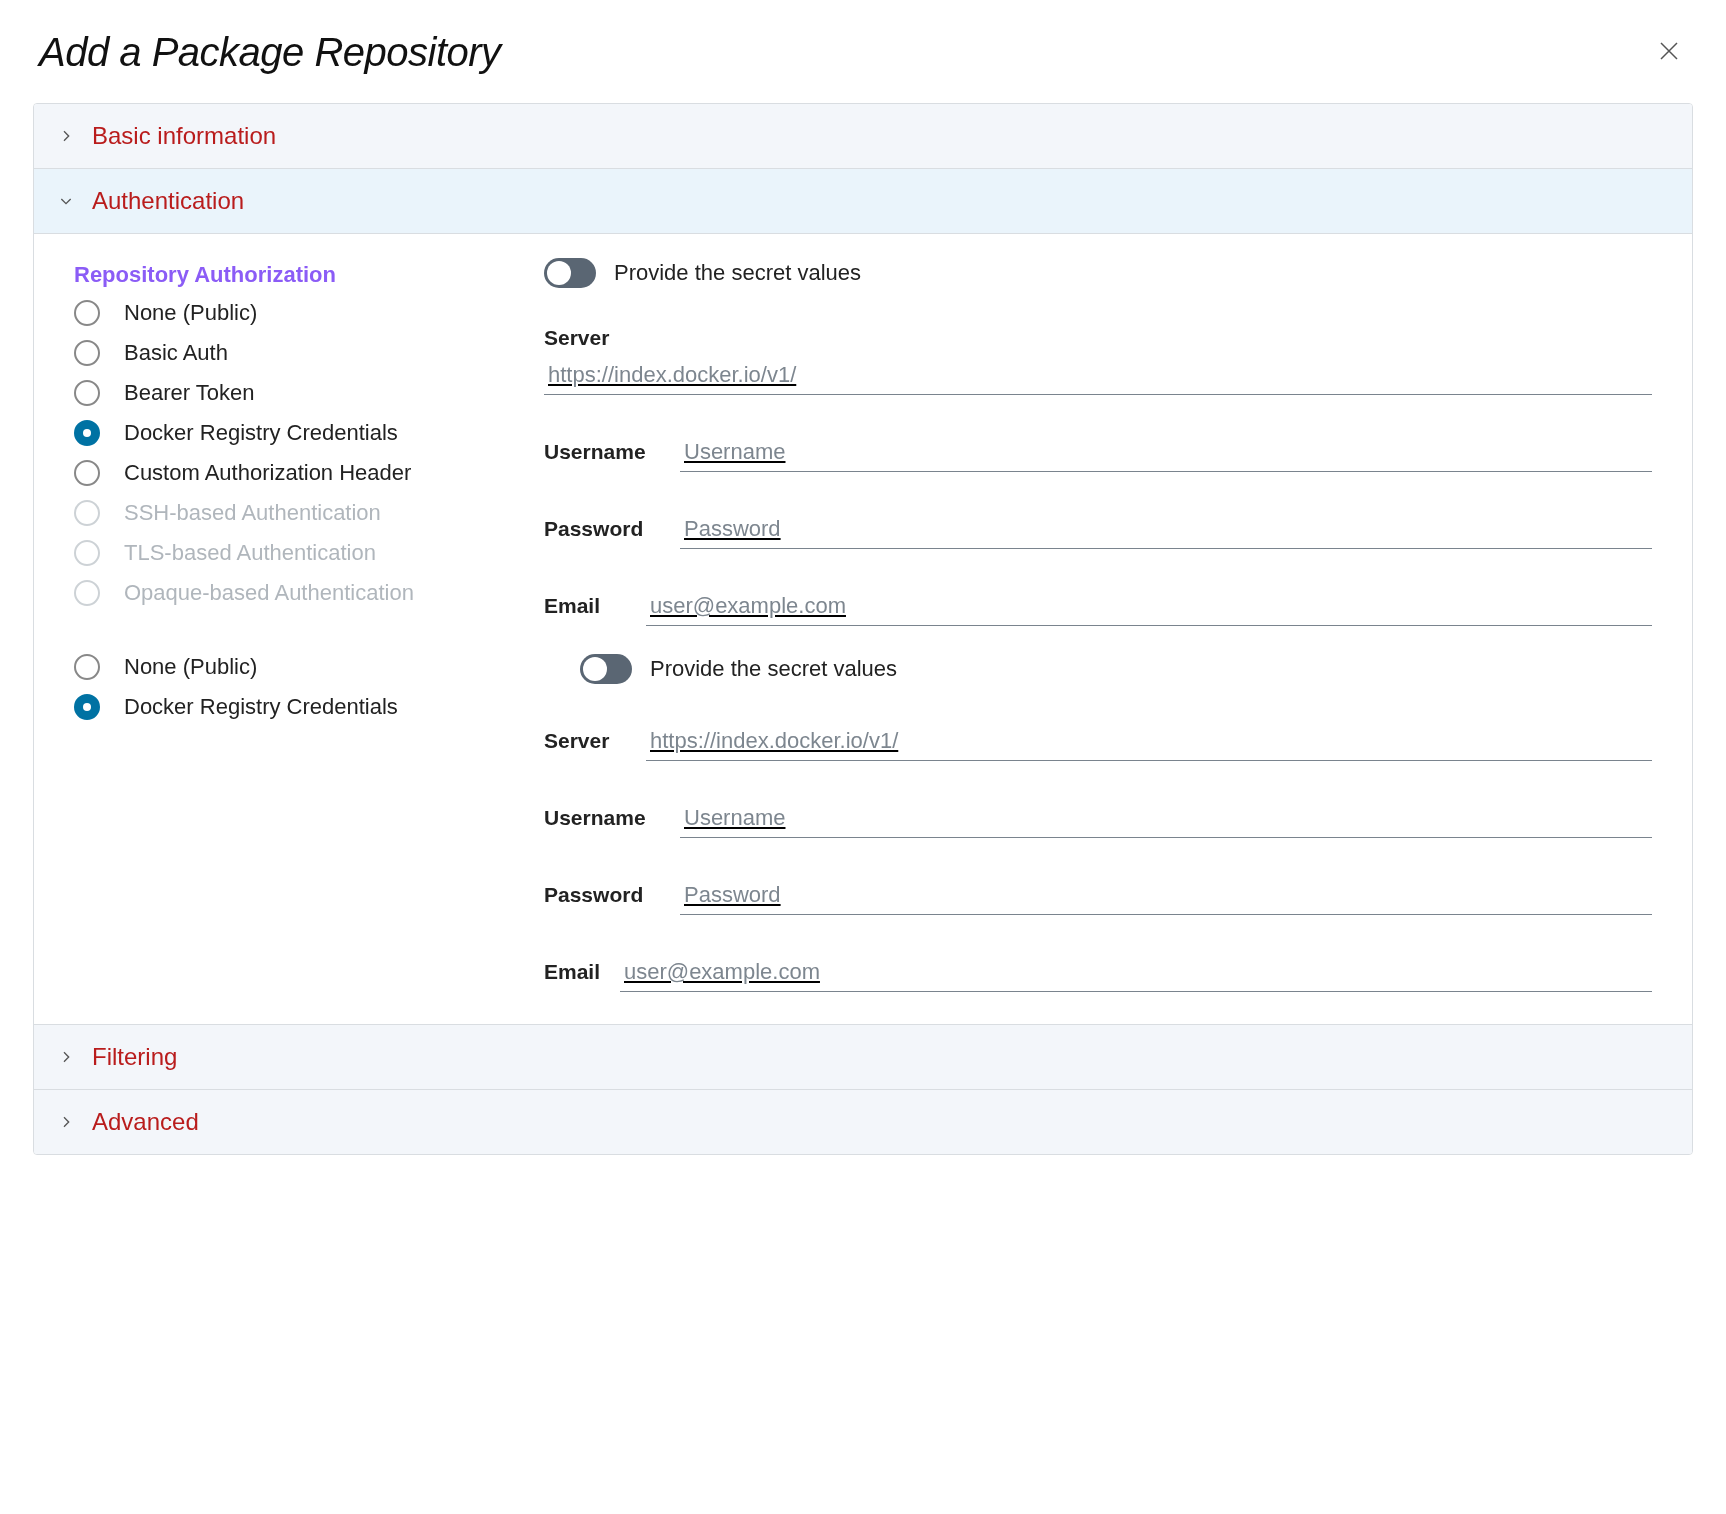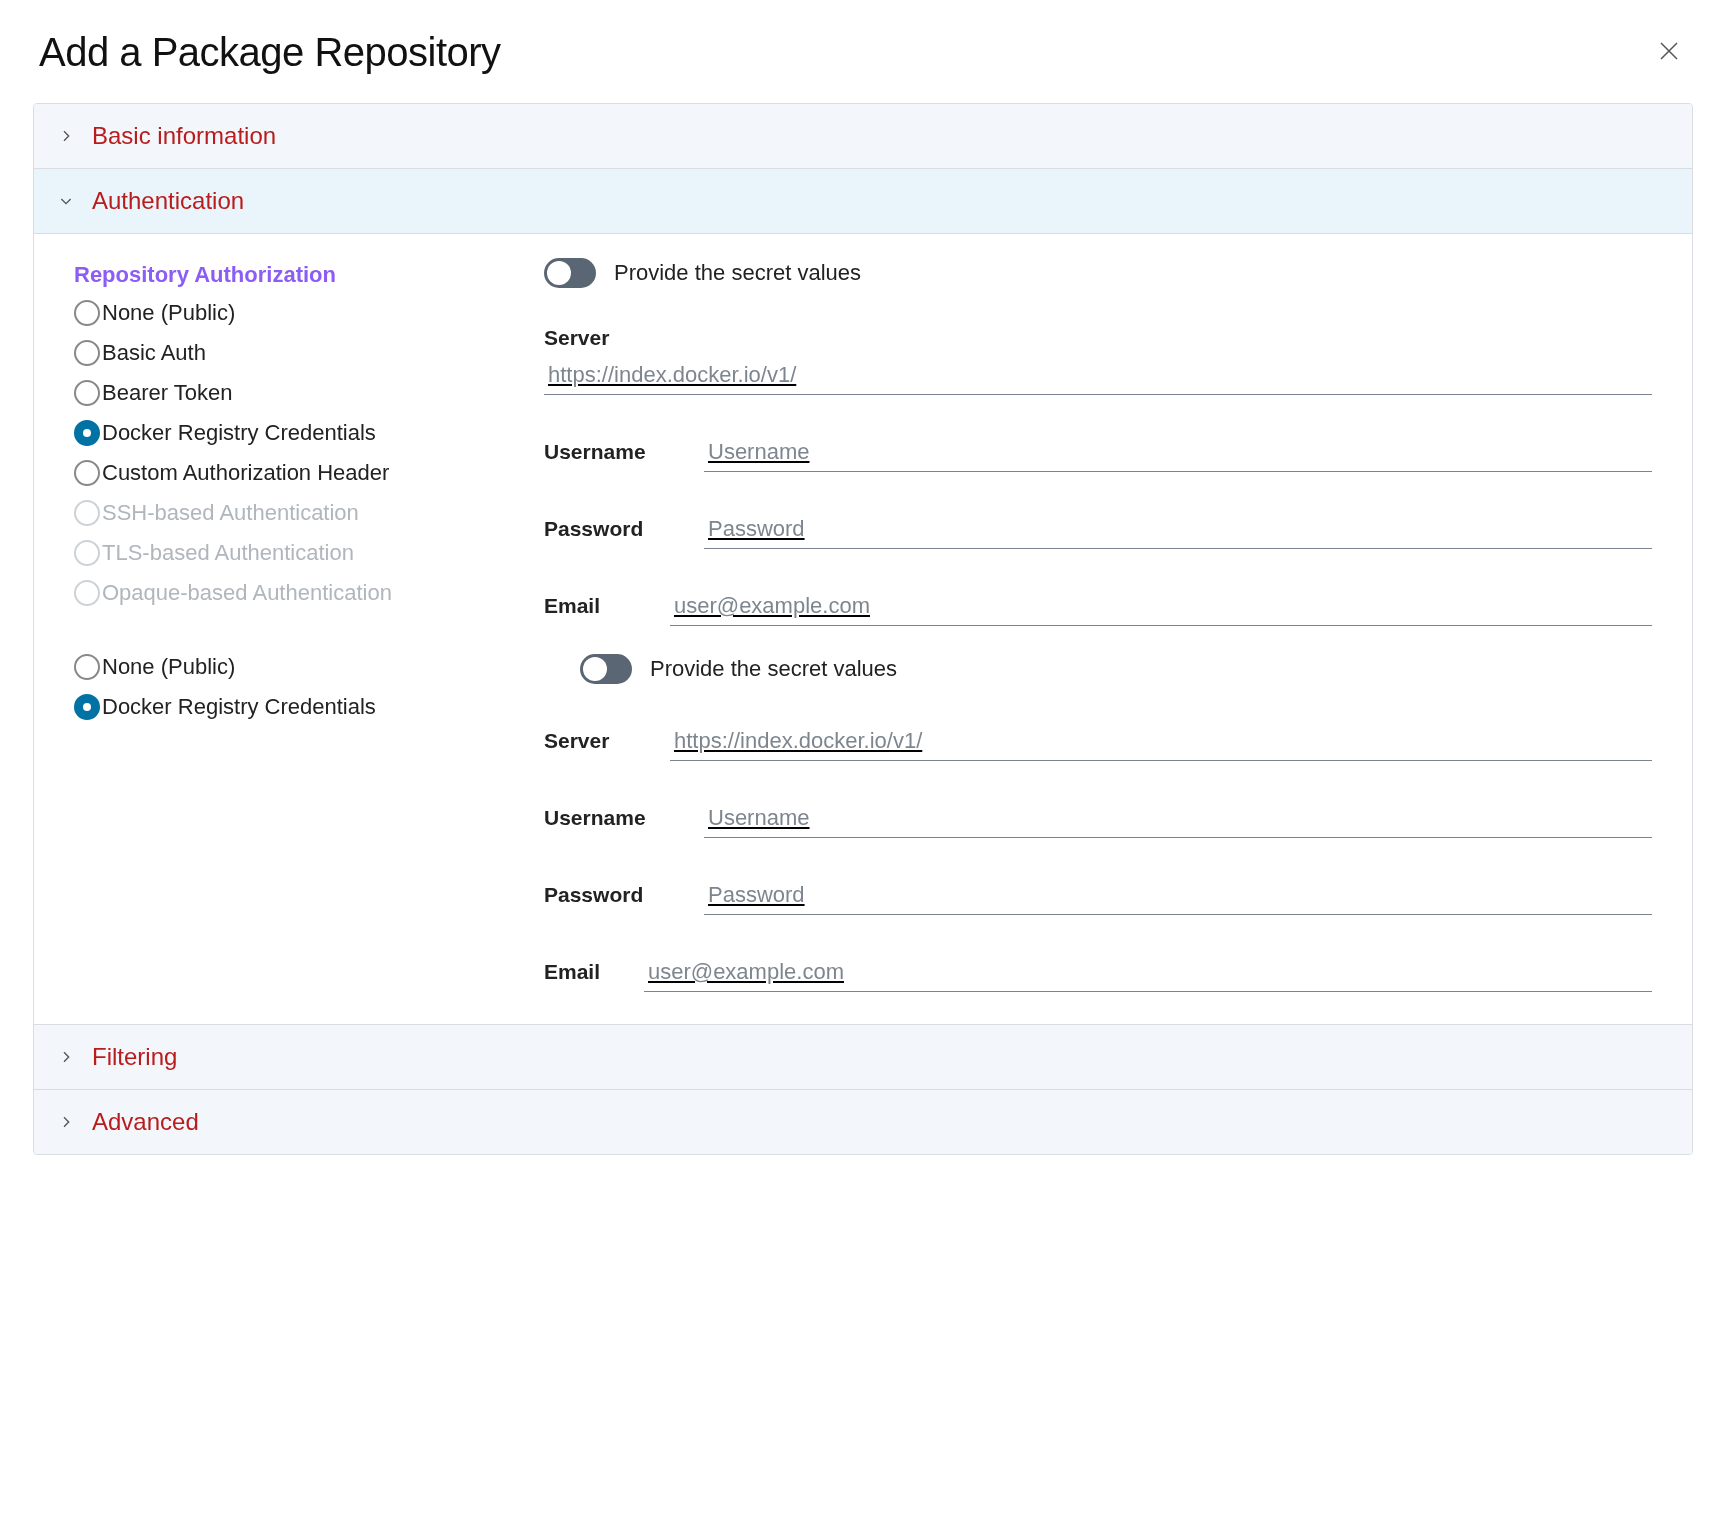--- a/index.html
+++ b/index.html
@@ -14,20 +14,21 @@
       padding: 30px;
     }
     .modal {
       max-width: 1660px;
       margin: 0 auto;
     }
     .header {
       display: flex;
       justify-content: space-between;
       padding: 0 6px 28px 6px;
+      font-style: italic;
     }
     .header h1 {
       font-size: 40px;
       font-weight: 400;
       color: #111;
       letter-spacing: -0.5px;
     }
     .close-btn {
       background: none;
       border: none;
@@ -99,21 +100,21 @@
     }
     .radio-list {
       display: flex;
       flex-direction: column;
       gap: 14px;
       margin-bottom: 48px;
     }
     .radio-row {
       display: flex;
       align-items: center;
-      gap: 2px;
+      gap: 24px;
       cursor: pointer;
     }
     .radio-row.disabled {
       cursor: default;
     }
     .radio-outer {
       width: 26px;
       height: 26px;
       border: 2px solid #888;
       border-radius: 50%;
@@ -184,21 +185,21 @@
     .form-field.stacked .field-label {
       display: block;
       font-size: 21px;
       font-weight: 600;
       color: #222;
       margin-bottom: 6px;
     }
     .form-field.inline {
       display: flex;
       align-items: baseline;
-      gap: 40px;
+      gap: 16px;
     }
     .form-field.inline .field-label {
       width: 120px;
       flex-shrink: 0;
       font-size: 21px;
       font-weight: 600;
       color: #222;
     }
     .form-field.inline.wide .field-label {
       width: 86px;

